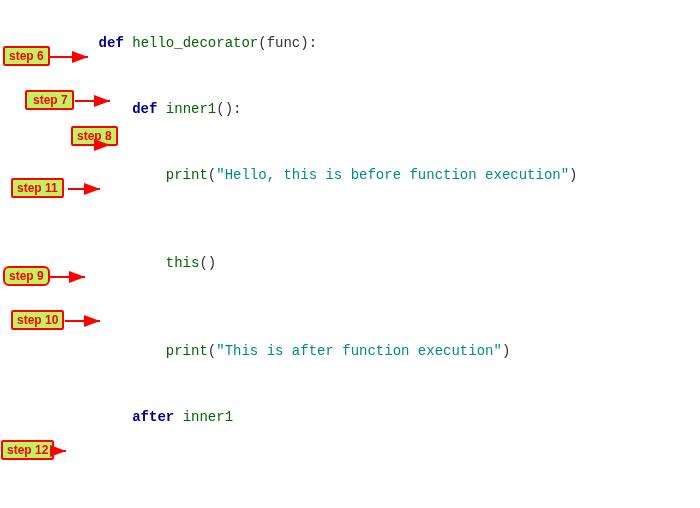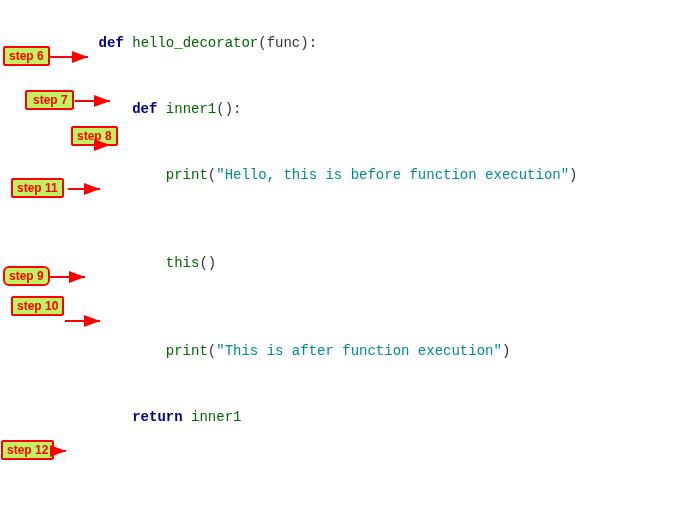--- a/index.html
+++ b/index.html
@@ -75,21 +75,21 @@
     <span class="fn">        this</span><span class="punc">()</span>
   </div>
 
   <div class="empty-line"></div>
 
   <div class="line">
     <span class="fn">        print</span><span class="punc">(</span><span class="str">"This is after function execution"</span><span class="punc">)</span>
   </div>
 
   <div class="line">
-    <span class="kw">    return</span><span class="fn"> inner1</span>
+    <span class="kw">    after</span><span class="fn"> inner1</span>
   </div>
 
   <div class="empty-line"></div>
   <div class="empty-line"></div>
 
   <div class="line">
     
   </div>
 
 </div>
@@ -97,21 +97,21 @@
 <div class="step-label" style="top: 46px; left: 3px;">step 6</div>
 
 <div class="step-label" style="top: 90px; left: 25px; padding-left: 6px;">step 7</div>
 
 <div class="step-label" style="top: 126px; left: 25px; margin-left: 46px;">step 8</div>
 
 <div class="step-label" style="top: 178px; left: 11px;">step 11</div>
 
 <div class="step-label" style="top: 266px; left: 3px; border-radius: 6px;">step 9</div>
 
-<div class="step-label" style="top: 296px; left: 11px;">step 10</div>
+<div class="step-label" style="top: 310px; left: 11px;">step 10</div>
 
 <div class="step-label" style="top: 440px; left: 1px;">step 12</div>
 
 <svg class="arrows">
   <defs>
     <marker id="arrowhead" markerWidth="8" markerHeight="6" refX="8" refY="3" orient="auto">
       <polygon points="0 0, 8 3, 0 6" fill="red"></polygon>
     </marker>
   </defs>
 

